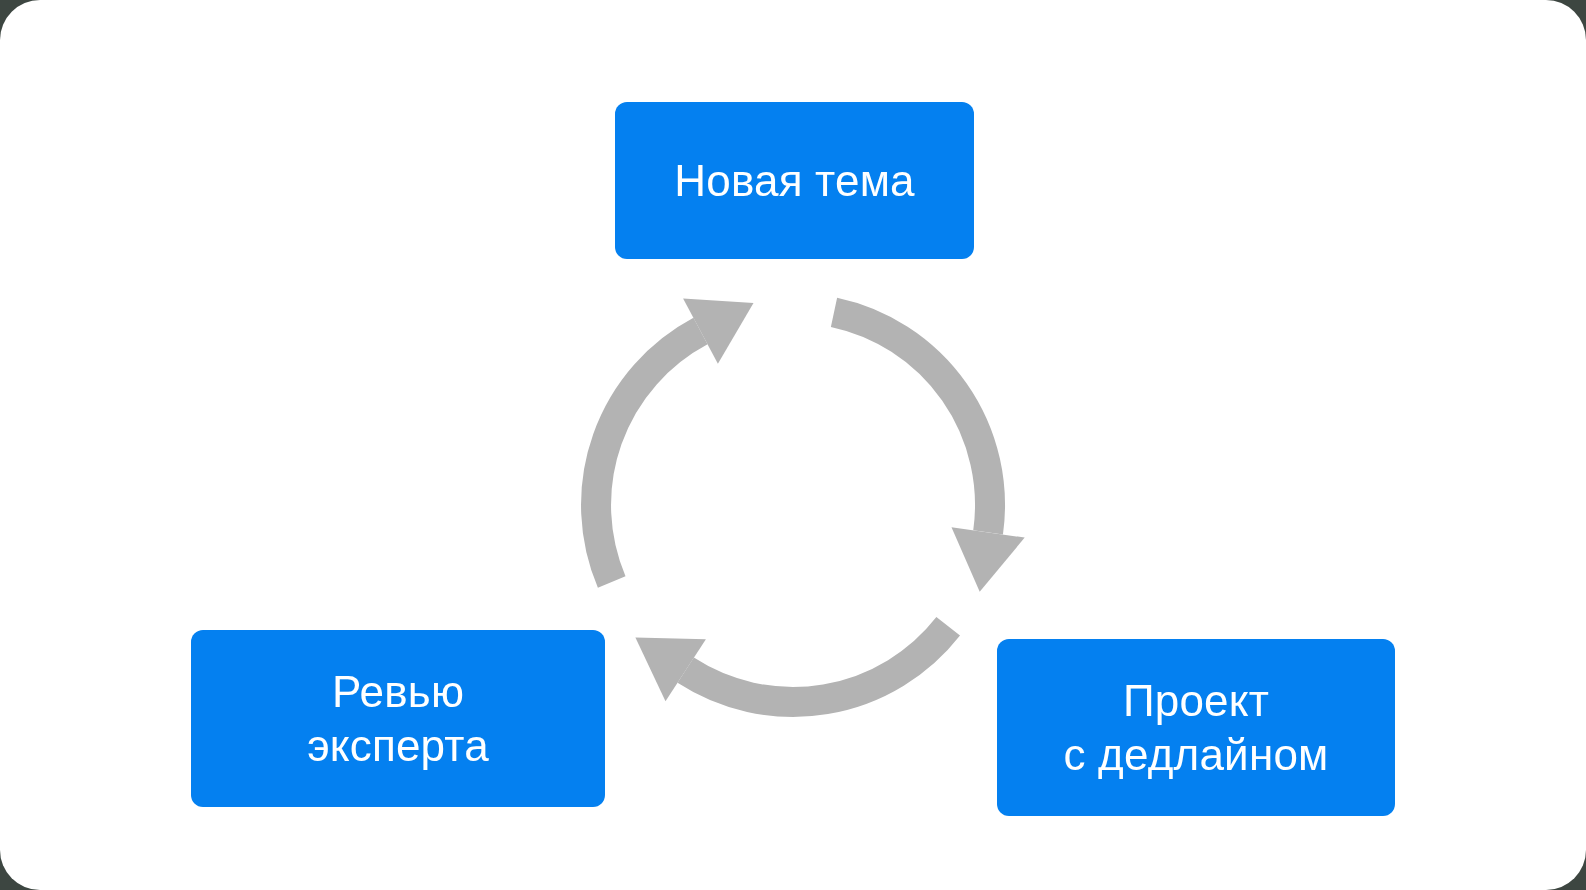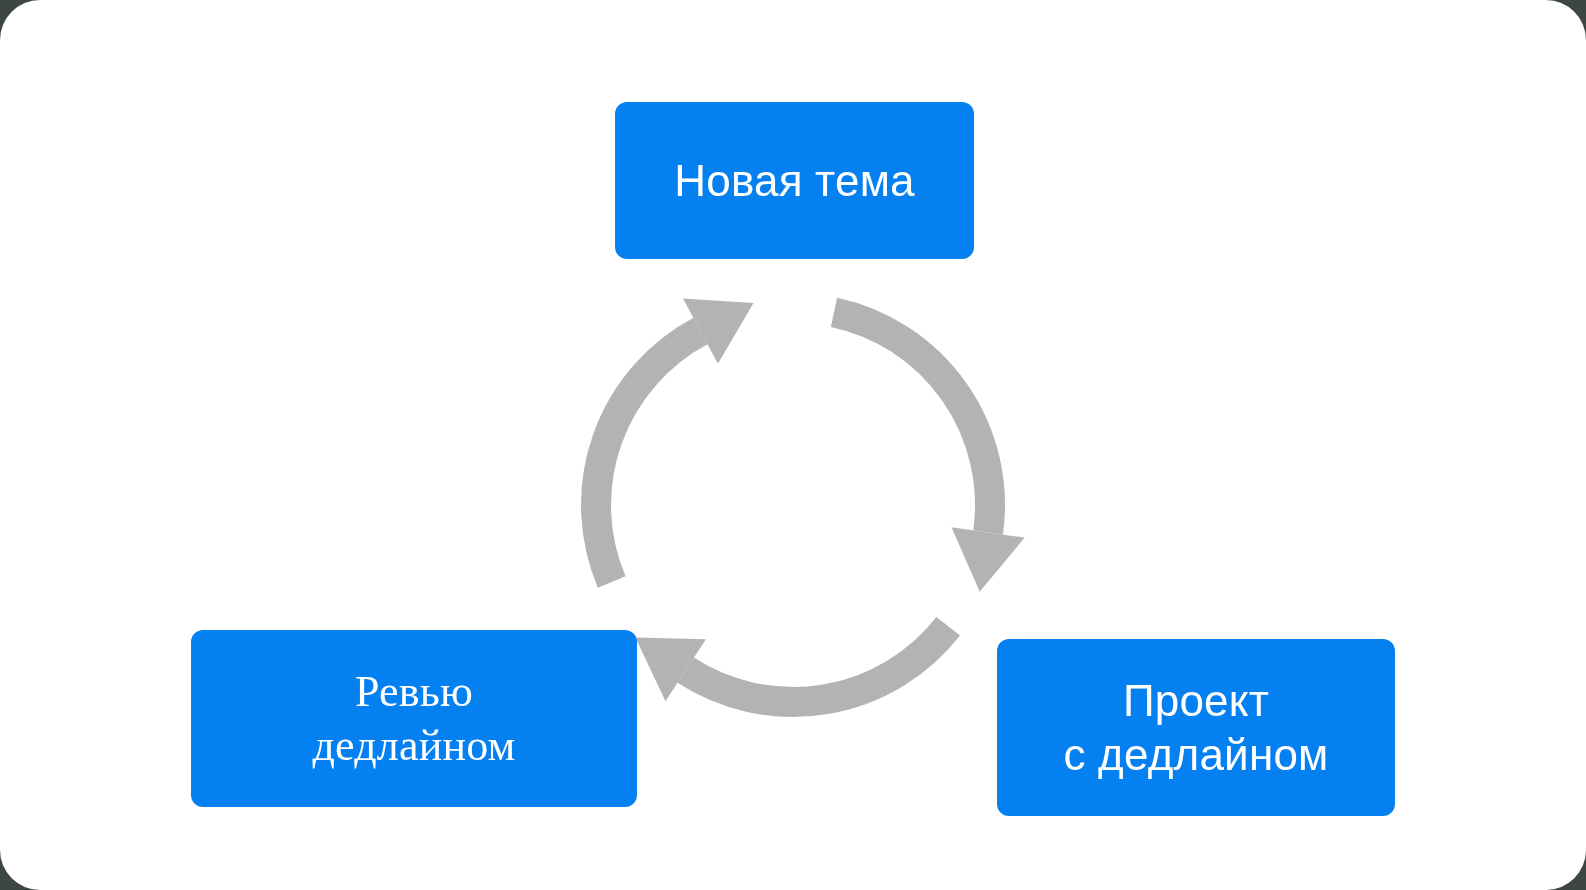--- a/index.html
+++ b/index.html
@@ -36,21 +36,21 @@
     flex-direction: column;
     align-items: center;
     justify-content: center;
     text-align: center;
     font-size: 44px;
     line-height: 54px;
     letter-spacing: 0.2px;
     font-weight: 400;
   }
   .node-top   { left: 615px; top: 102px; width: 359px; height: 157px; }
-  .node-left  { left: 191px; top: 630px; width: 446px; height: 177px; font-family: Liberation Serif, serif; }
+  .node-left  { left: 191px; top: 630px; width: 414px; height: 177px; }
   .node-right { left: 997px; top: 630px; width: 398px; height: 177px; margin-top: 9px; }
   .cycle {
     position: absolute;
     left: 565px;
     top: 293px;
     width: 460px;
     height: 445px;
   }
   .cycle .arc {
     fill: none;
@@ -80,21 +80,21 @@
         <polygon class="head" points="414.7,298.8 459.7,244.6 386.5,234.2"></polygon>
       </g>
       <g>
         <path class="arc" d="M 383.2 333.3 A 197 197 0 0 1 120.7 377.2"></path>
         <polygon class="head" points="70.4,344.5 100.5,408.2 140.9,346.2"></polygon>
       </g>
     </svg>
 
     <div class="node node-left">
       <span class="node-line">Ревью</span>
-      <span class="node-line">дедлайном</span>
+      <span class="node-line">эксперта</span>
     </div>
 
     <div class="node node-right">
       <span class="node-line">Проект</span>
       <span class="node-line">с дедлайном</span>
     </div>
 
   </div>
 </div>
 

